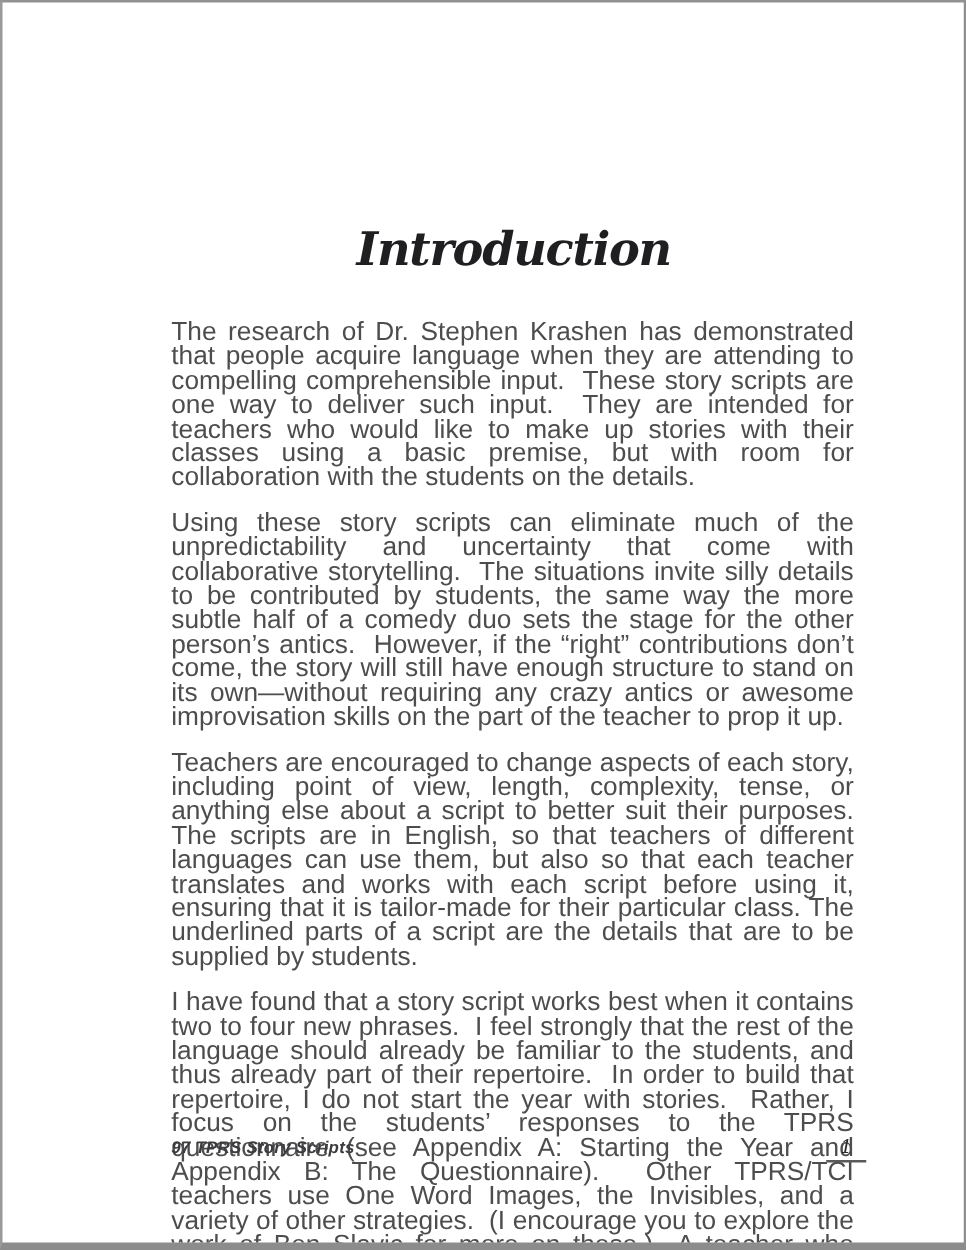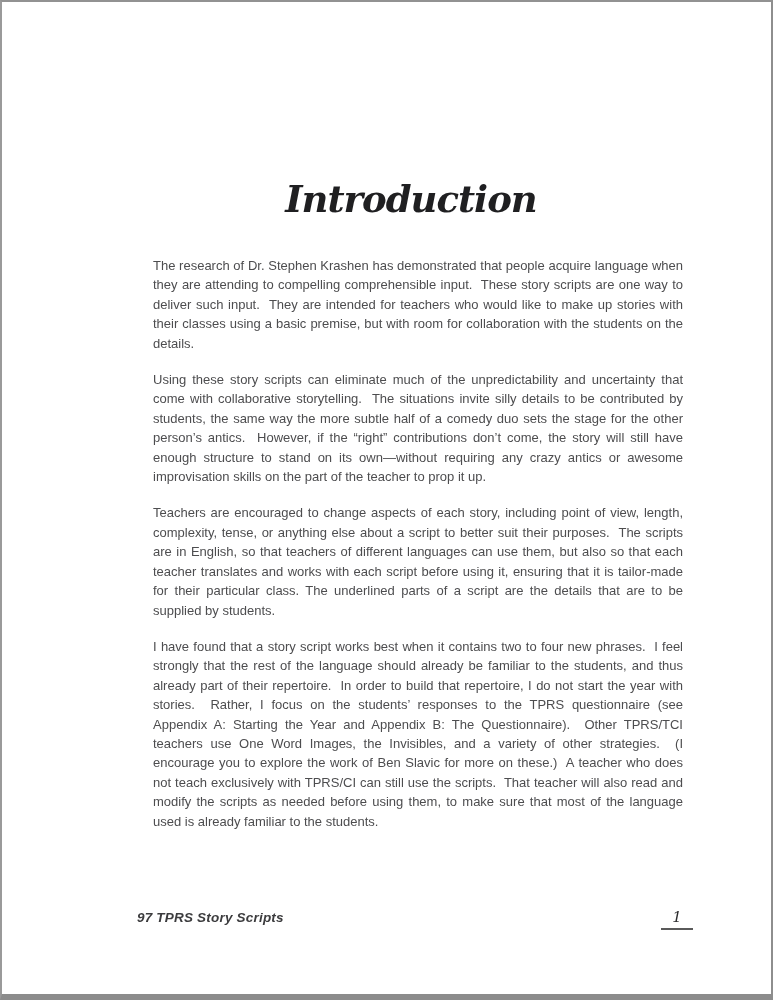--- a/index.html
+++ b/index.html
@@ -34,22 +34,22 @@
     letter-spacing: -1px;
     color: #1f1f21;
   }
   .document-body {
     position: absolute;
     top: 254px;
     left: 135px;
     width: 546px;
   }
   .document-body p {
-    margin: 0 0 17px 16px;
-    font-size: 13px;
+    margin: 0 0 17px 0;
+    font-size: 21px;
     line-height: 19.4px;
     color: #4d4d4f;
     text-align: justify;
     white-space: pre-wrap;
   }
   .page-footer {
     position: absolute;
     left: 135px;
     right: 78px;
     top: 906px;

